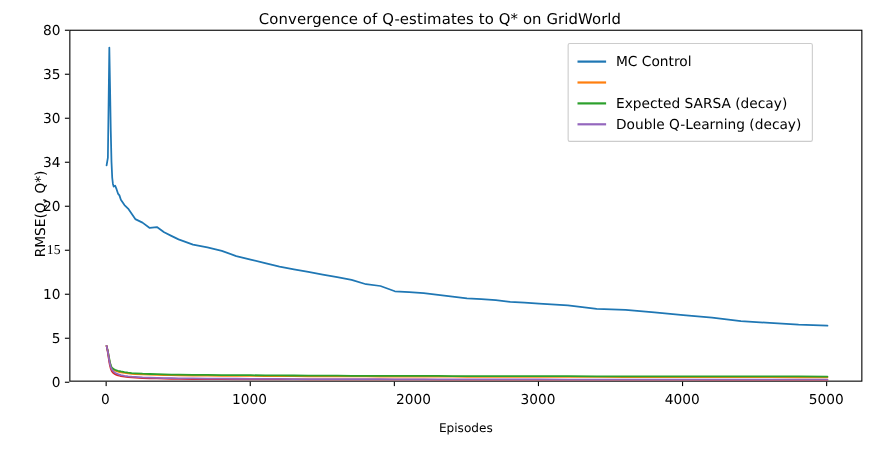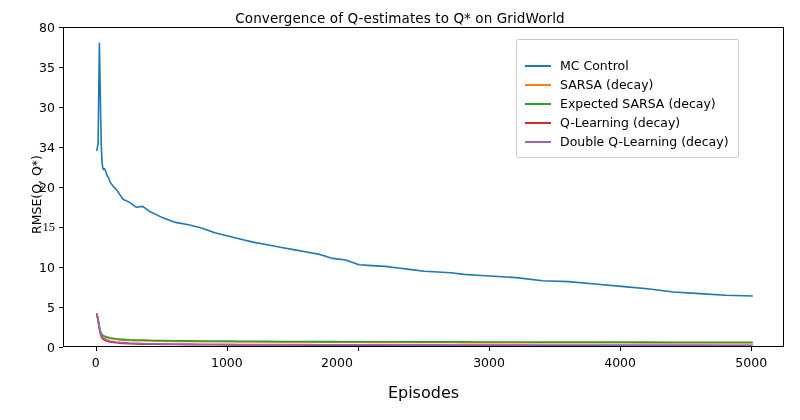--- a/index.html
+++ b/index.html
@@ -87,30 +87,30 @@
     transform: rotate(-90deg);
     transform-origin: center center;
     white-space: nowrap;
   }
   #xlabel {
     position: absolute;
     left: 63px;
     top: 383px;
     width: 721px;
     text-align: center;
-    font-size: 16px;
+    font-size: 11px;
   }
   #legend {
     position: absolute;
     left: 516px;
     top: 39px;
     border: 1px solid #cccccc;
     background: #ffffff;
     border-radius: 2px;
-    padding: 16px 9px 6px 8px;
+    padding: 6px 9px 6px 8px;
     box-sizing: border-box;
   }
   .legend-row {
     display: flex;
     align-items: center;
     height: 19px;
   }
   .legend-swatch {
     width: 26px;
     height: 0;
@@ -142,21 +142,21 @@
       <div class="tick-label ytick-label" style="left: 10px; width: 45px; top: 227px; font-family: Liberation Serif, serif;">15</div>
       <div class="tick-label ytick-label" style="left: 10px; width: 45px; top: 187px;">20</div>
       <div class="tick-label ytick-label" style="left: 10px; width: 45px; top: 147px;">34</div>
       <div class="tick-label ytick-label" style="left: 10px; width: 45px; top: 107px;">30</div>
       <div class="tick-label ytick-label" style="left: 10px; width: 45px; top: 67px;">35</div>
       <div class="tick-label ytick-label" style="left: 10px; width: 45px; top: 27px;">80</div>
     </div>
   <div id="xtick-labels">
       <div class="tick-label xtick-label" style="left: 95.7727px; top: 355px;">0</div>
       <div class="tick-label xtick-label" style="left: 226.864px; top: 355px;">1000</div>
-      <div class="tick-label xtick-label" style="left: 337px; top: 355px; text-align: center;">2000</div>
+      <div class="tick-label xtick-label" style="left: 376px; top: 355px; text-align: center;">2000</div>
       <div class="tick-label xtick-label" style="left: 489.045px; top: 355px;">3000</div>
       <div class="tick-label xtick-label" style="left: 620.136px; top: 355px;">4000</div>
       <div class="tick-label xtick-label" style="left: 751.227px; top: 355px;">5000</div>
     </div>
   <div id="tick-marks">
       <div class="tick-mark ytick-mark" style="top: 347px;"></div>
       <div class="tick-mark ytick-mark" style="top: 307px;"></div>
       <div class="tick-mark ytick-mark" style="top: 267px;"></div>
       <div class="tick-mark ytick-mark" style="top: 227px;"></div>
       <div class="tick-mark ytick-mark" style="top: 187px;"></div>
@@ -182,29 +182,24 @@
       </svg>
   </div>
 
   <div id="legend">
       <div class="legend-row">
         <span class="legend-swatch" style="border-top-color: rgb(31, 119, 180);"></span>
         <span class="legend-text">MC Control</span>
       </div>
       <div class="legend-row">
         <span class="legend-swatch" style="border-top-color: rgb(255, 127, 14);"></span>
-        <span class="legend-text">SARSA (decay)</span>
       </div>
       <div class="legend-row">
         <span class="legend-swatch" style="border-top-color: rgb(44, 160, 44);"></span>
         <span class="legend-text">Expected SARSA (decay)</span>
       </div>
       <div class="legend-row">
-        <span class="legend-swatch" style="border-top-color: rgb(214, 39, 40);"></span>
-        <span class="legend-text">Q-Learning (decay)</span>
-      </div>
-      <div class="legend-row">
         <span class="legend-swatch" style="border-top-color: rgb(148, 103, 189);"></span>
         <span class="legend-text">Double Q-Learning (decay)</span>
       </div>
     </div>
 
 </div>
 
 </body></html>

